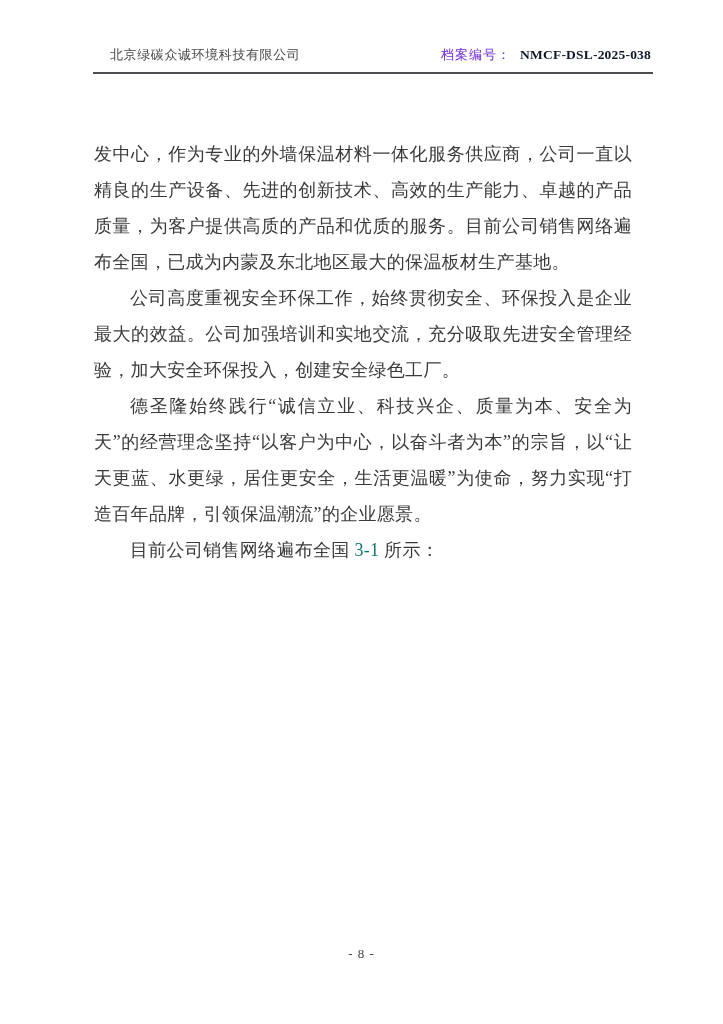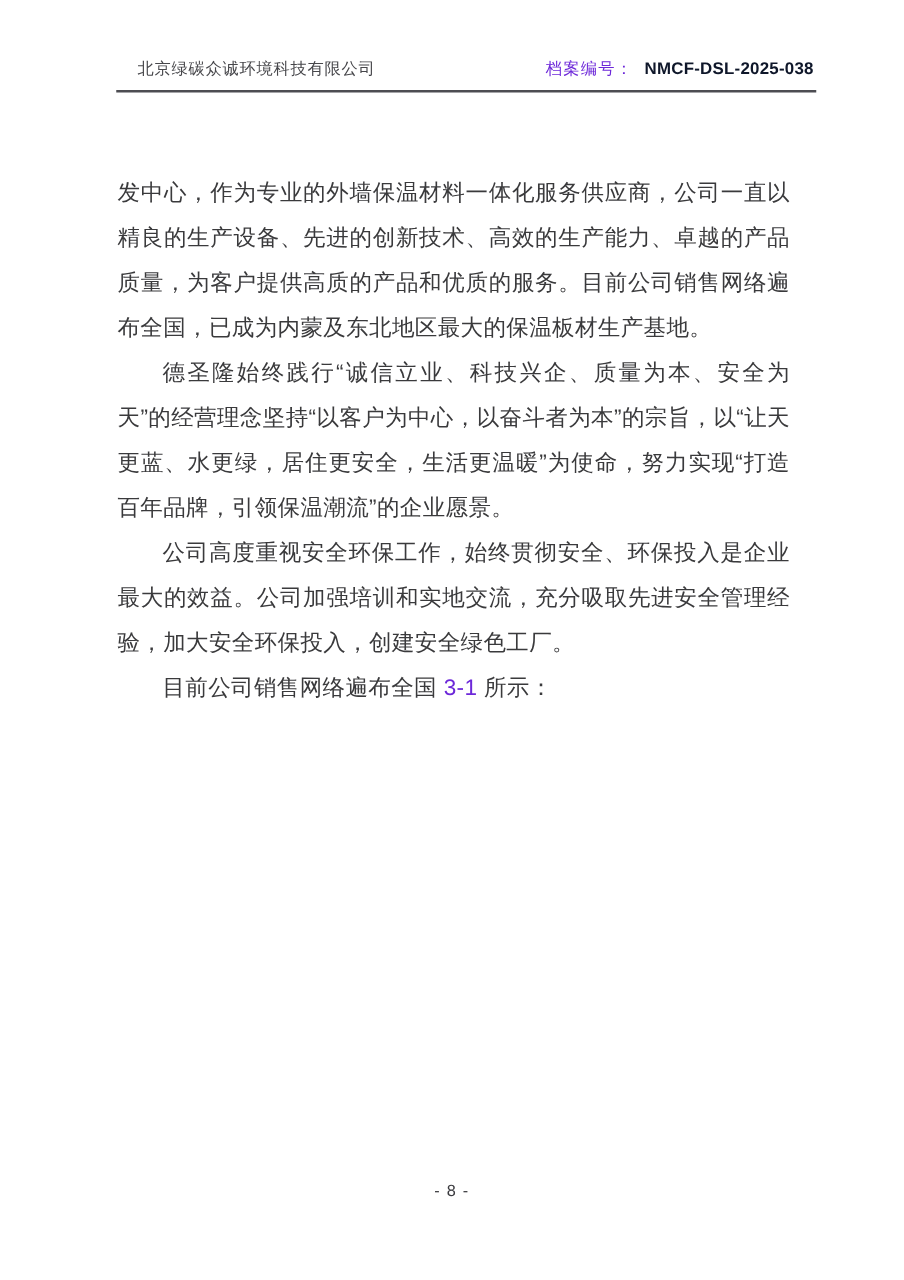--- a/index.html
+++ b/index.html
@@ -1,21 +1,21 @@
 <!DOCTYPE html>
 <html><head>
 <meta charset="utf-8">
 <style>
   html, body { margin: 0; padding: 0; background: #ffffff; }
   .page {
     position: relative;
     width: 723px;
     height: 1024px;
     background: #ffffff;
-    font-family: Liberation Sans, sans-serif;
+    font-family: Liberation Serif, serif;
     overflow: hidden;
   }
 
   
   .header {
     position: absolute;
     left: 93px;
     top: 46px;
     width: 560px;
   }
@@ -68,21 +68,21 @@
     text-align: justify;
     text-justify: inter-character;
     margin-top: 48px;
   }
   .body-text p {
     margin: 0;
     text-indent: 2em;
   }
   .body-text p.no-indent { text-indent: 0; }
   .figure-ref {
-    color: #6d28d9;
+    color: #0f766e;
     cursor: pointer;
   }
 
   
   .footer {
     position: absolute;
     left: 0;
     right: 0;
     top: 944px;
     text-align: center;
@@ -104,22 +104,22 @@
       <span class="archive">
         <span class="archive-label">档案编号：</span>
         <span class="archive-number">NMCF-DSL-2025-038</span>
       </span>
     </div>
     <div class="header-rule"></div>
   </div>
 
   <div class="body-text">
     <p class="no-indent">发中心，作为专业的外墙保温材料一体化服务供应商，公司一直以精良的生产设备、先进的创新技术、高效的生产能力、卓越的产品质量，为客户提供高质的产品和优质的服务。目前公司销售网络遍布全国，已成为内蒙及东北地区最大的保温板材生产基地。</p>
+    <p>公司高度重视安全环保工作，始终贯彻安全、环保投入是企业最大的效益。公司加强培训和实地交流，充分吸取先进安全管理经验，加大安全环保投入，创建安全绿色工厂。</p>
     <p>德圣隆始终践行“诚信立业、科技兴企、质量为本、安全为天”的经营理念坚持“以客户为中心，以奋斗者为本”的宗旨，以“让天更蓝、水更绿，居住更安全，生活更温暖”为使命，努力实现“打造百年品牌，引领保温潮流”的企业愿景。</p>
-    <p>公司高度重视安全环保工作，始终贯彻安全、环保投入是企业最大的效益。公司加强培训和实地交流，充分吸取先进安全管理经验，加大安全环保投入，创建安全绿色工厂。</p>
     <p><span>目前公司销售网络遍布全国 </span><span class="figure-ref">3-1</span><span> 所示：</span></p>
   </div>
 
   <div class="footer">
     <span class="page-number">- 8 -</span>
   </div>
 
 </div>
 
 </body></html>

